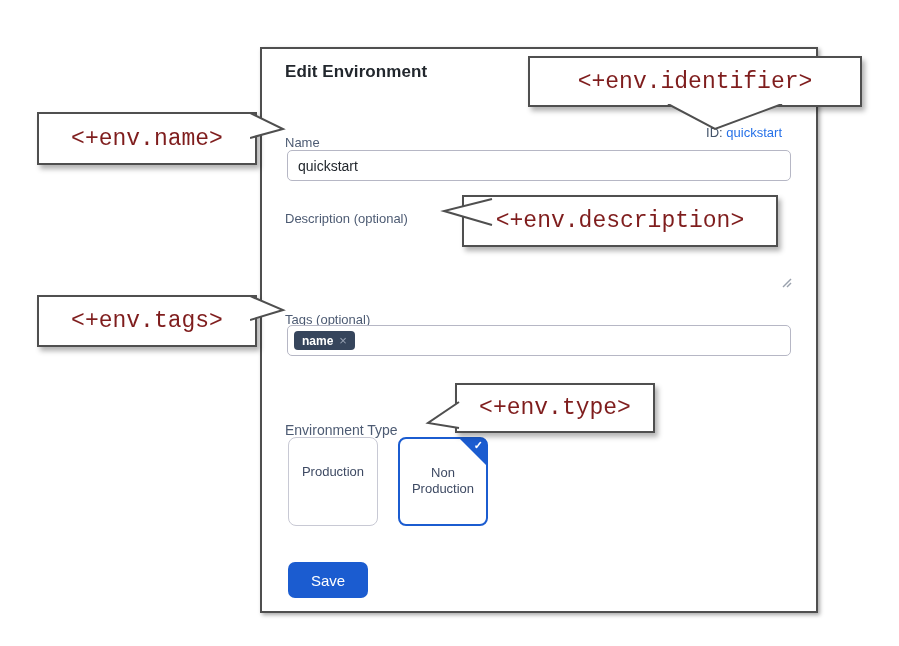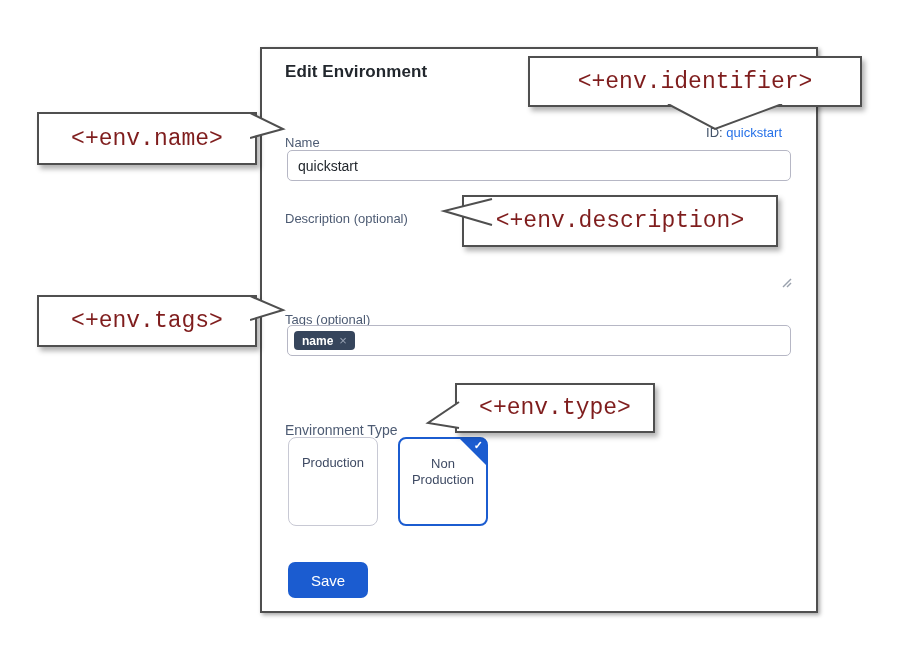--- a/index.html
+++ b/index.html
@@ -54,21 +54,21 @@
 
   .envtype-label { font-size:14px !important; }
 
   .type-card {
     position:absolute; top:388px; width:90px; height:89px;
     background:#fff; border:1px solid #c8c9d4; border-radius:8px;
     display:flex; align-items:flex-start; justify-content:center;
     text-align:center; cursor:pointer;
   }
   .type-card .card-label {
-    margin-top:17px; font-size:13px; color:#3e4a63; line-height:1.25; padding:0 6px;
+    margin-top:26px; font-size:13px; color:#3e4a63; line-height:1.25; padding:0 6px;
   }
   .type-card.selected { border:2px solid #1b5cd0; }
   .corner-badge { position:absolute; top:-1px; right:-1px; width:28px; height:28px; }
   .corner-check {
     position:absolute; top:0px; right:3px; color:#ffffff; font-size:11px; font-weight:700;
   }
 
   .save-btn {
     position:absolute; left:26px; top:513px; width:80px; height:36px;
     background:#1b5cd0; color:#ffffff; border:none; border-radius:7px;

